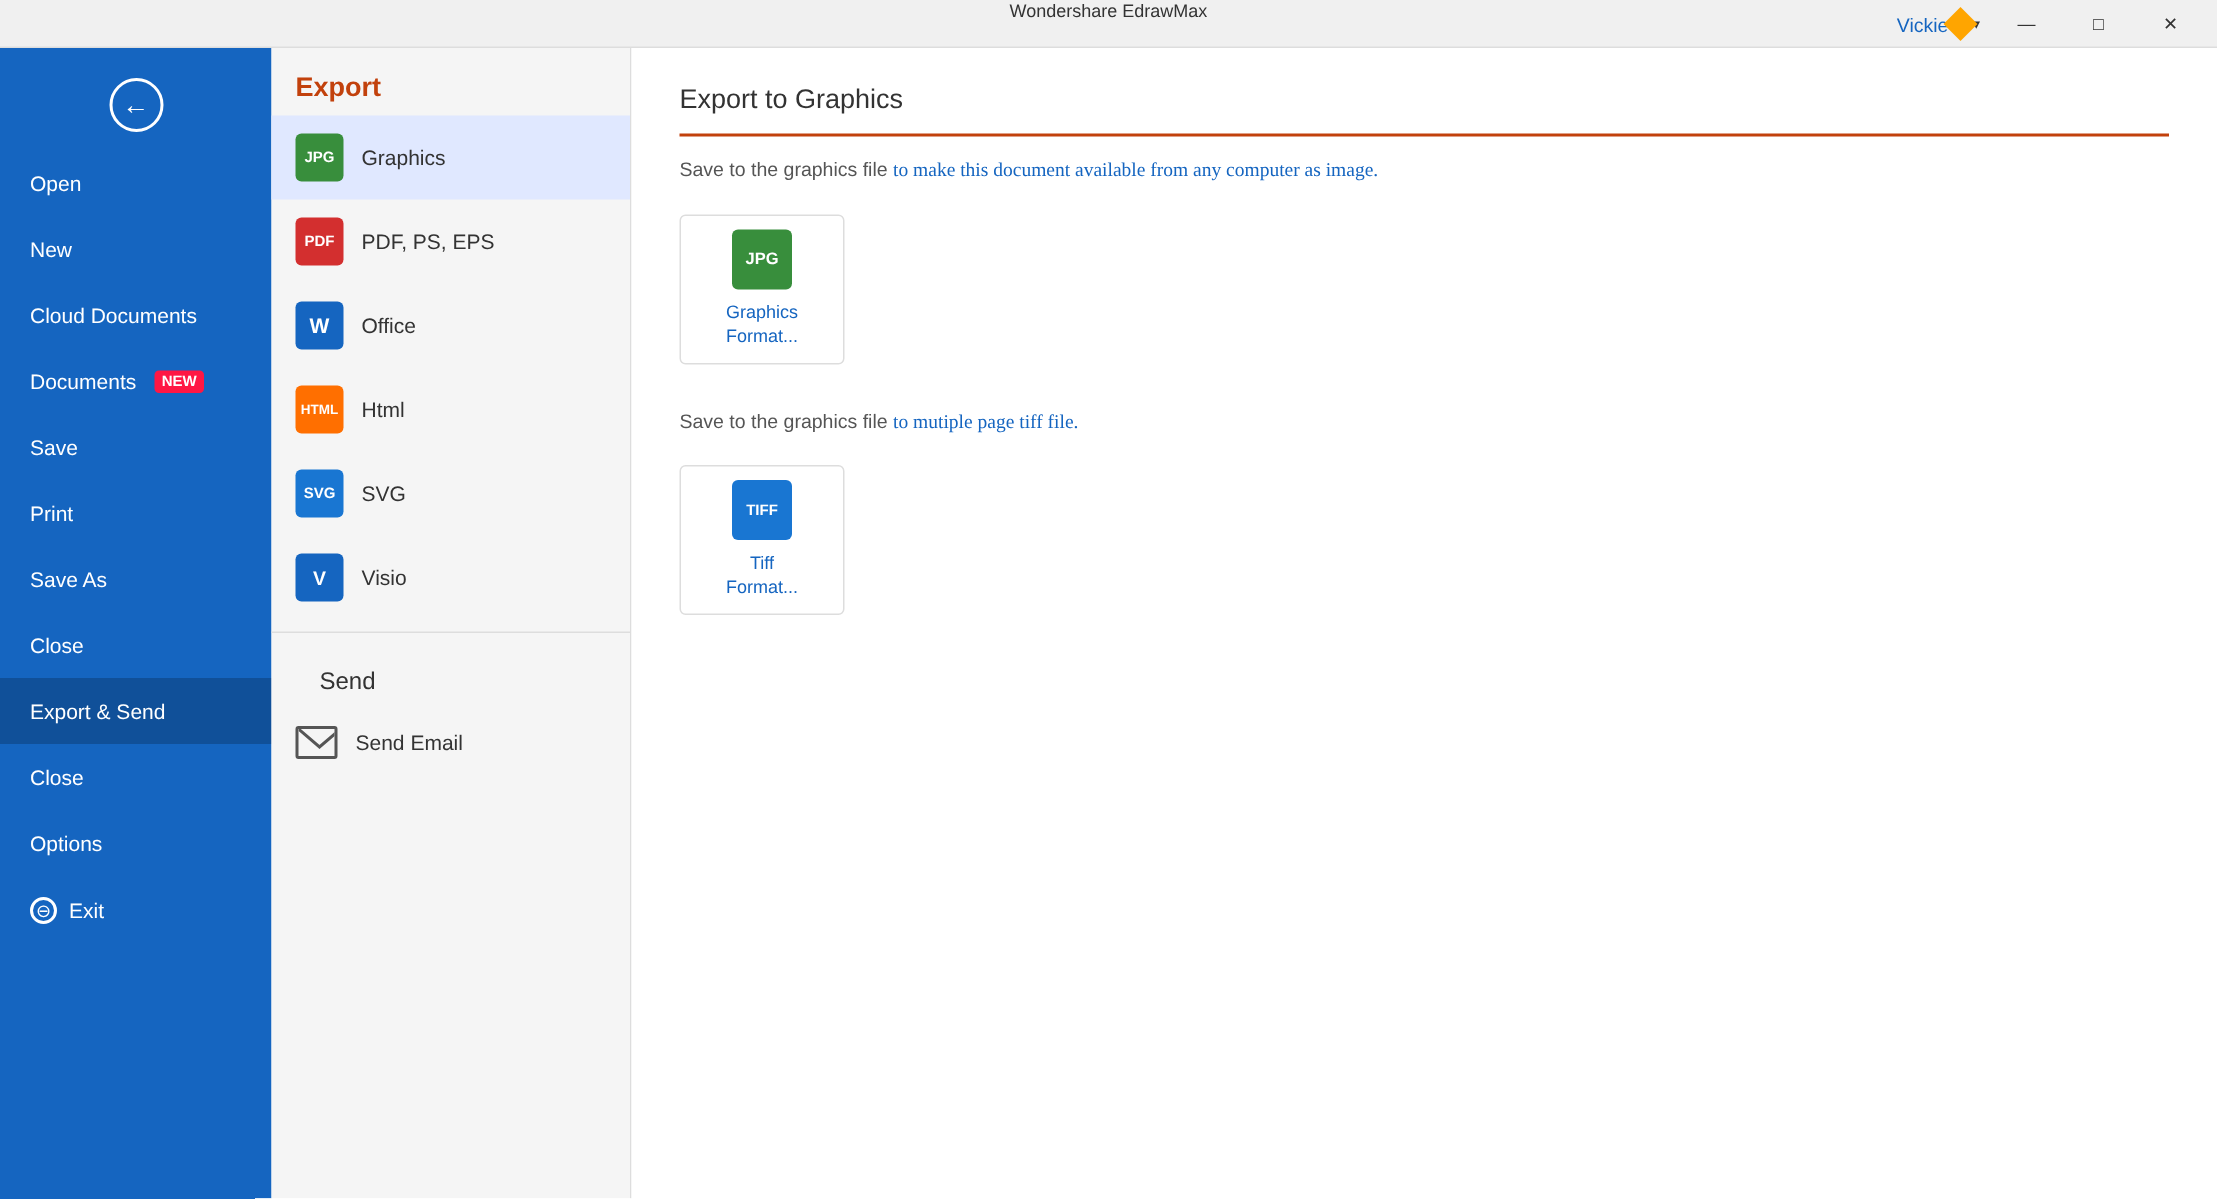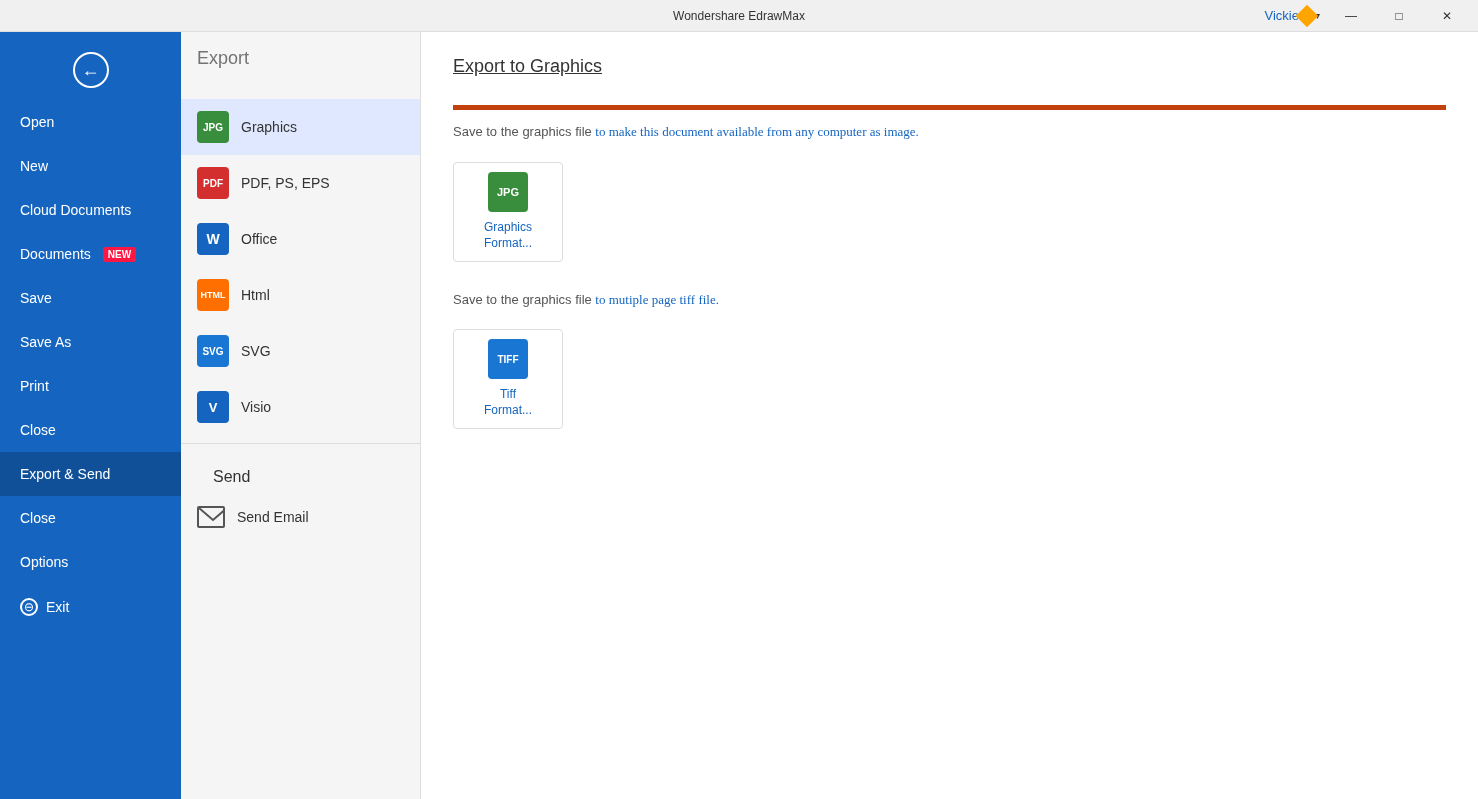--- a/index.html
+++ b/index.html
@@ -3,21 +3,21 @@
   <meta charset="utf-8">
   <style>
     * { margin: 0; padding: 0; box-sizing: border-box; }
     body { font-family: 'Segoe UI', Arial, sans-serif; width: 1478px; height: 799px; overflow: hidden; display: flex; flex-direction: column; background: #fff; }
 
     
     .titlebar {
       height: 32px;
       background: #f0f0f0;
       display: flex;
-      align-items: center;
+      align-items: flex-start;
       justify-content: space-between;
       padding: 0 8px;
       flex-shrink: 0;
       border-bottom: 1px solid #ddd;
     }
     .titlebar-title {
       position: absolute;
       left: 50%;
       transform: translateX(-50%);
       font-size: 12px;
@@ -123,23 +123,23 @@
     
     .export-panel {
       width: 240px;
       background: #f5f5f5;
       flex-shrink: 0;
       border-right: 1px solid #ddd;
       padding: 16px 0;
     }
     .export-panel-title {
       font-size: 18px;
-      font-weight: 400;
-      color: #737373;
-      padding: 0 16px 30px 16px;
+      font-weight: 700;
+      color: #c2410c;
+      padding: 0 16px 8px 16px;
     }
     .export-section-divider {
       border: none;
       border-top: 1px solid #ddd;
       margin: 8px 0;
     }
     .export-item {
       display: flex;
       align-items: center;
       gap: 12px;
@@ -180,23 +180,22 @@
       flex: 1;
       background: #fff;
       padding: 24px 32px;
       overflow-y: auto;
     }
     .content-title {
       font-size: 18px;
       font-weight: 500;
       color: #333;
       margin-bottom: 12px;
-      padding-bottom: 28px;
-      border-bottom: 5px solid #c2410c;
-      text-decoration: underline;
+      padding-bottom: 12px;
+      border-bottom: 2px solid #c2410c;
     }
     .content-description {
       font-size: 13px;
       color: #555;
       margin-bottom: 20px;
       line-height: 1.5;
     }
     .content-description .highlight {
       color: #1565c0;
       font-family: Liberation Serif, serif;
@@ -278,24 +277,24 @@
       <span>Cloud Documents</span>
     </div>
     <div class="sidebar-item">
       <span>Documents</span>
       <span class="new-badge">NEW</span>
     </div>
     <div class="sidebar-item">
       <span>Save</span>
     </div>
     <div class="sidebar-item">
+      <span>Print</span>
+    </div>
+    <div class="sidebar-item">
       <span>Save As</span>
-    </div>
-    <div class="sidebar-item">
-      <span>Print</span>
     </div>
     <div class="sidebar-item">
       <span>Close</span>
     </div>
     <div class="sidebar-item active">
       <span>Export &amp; Send</span>
     </div>
     <div class="sidebar-item">
       <span>Close</span>
     </div>

